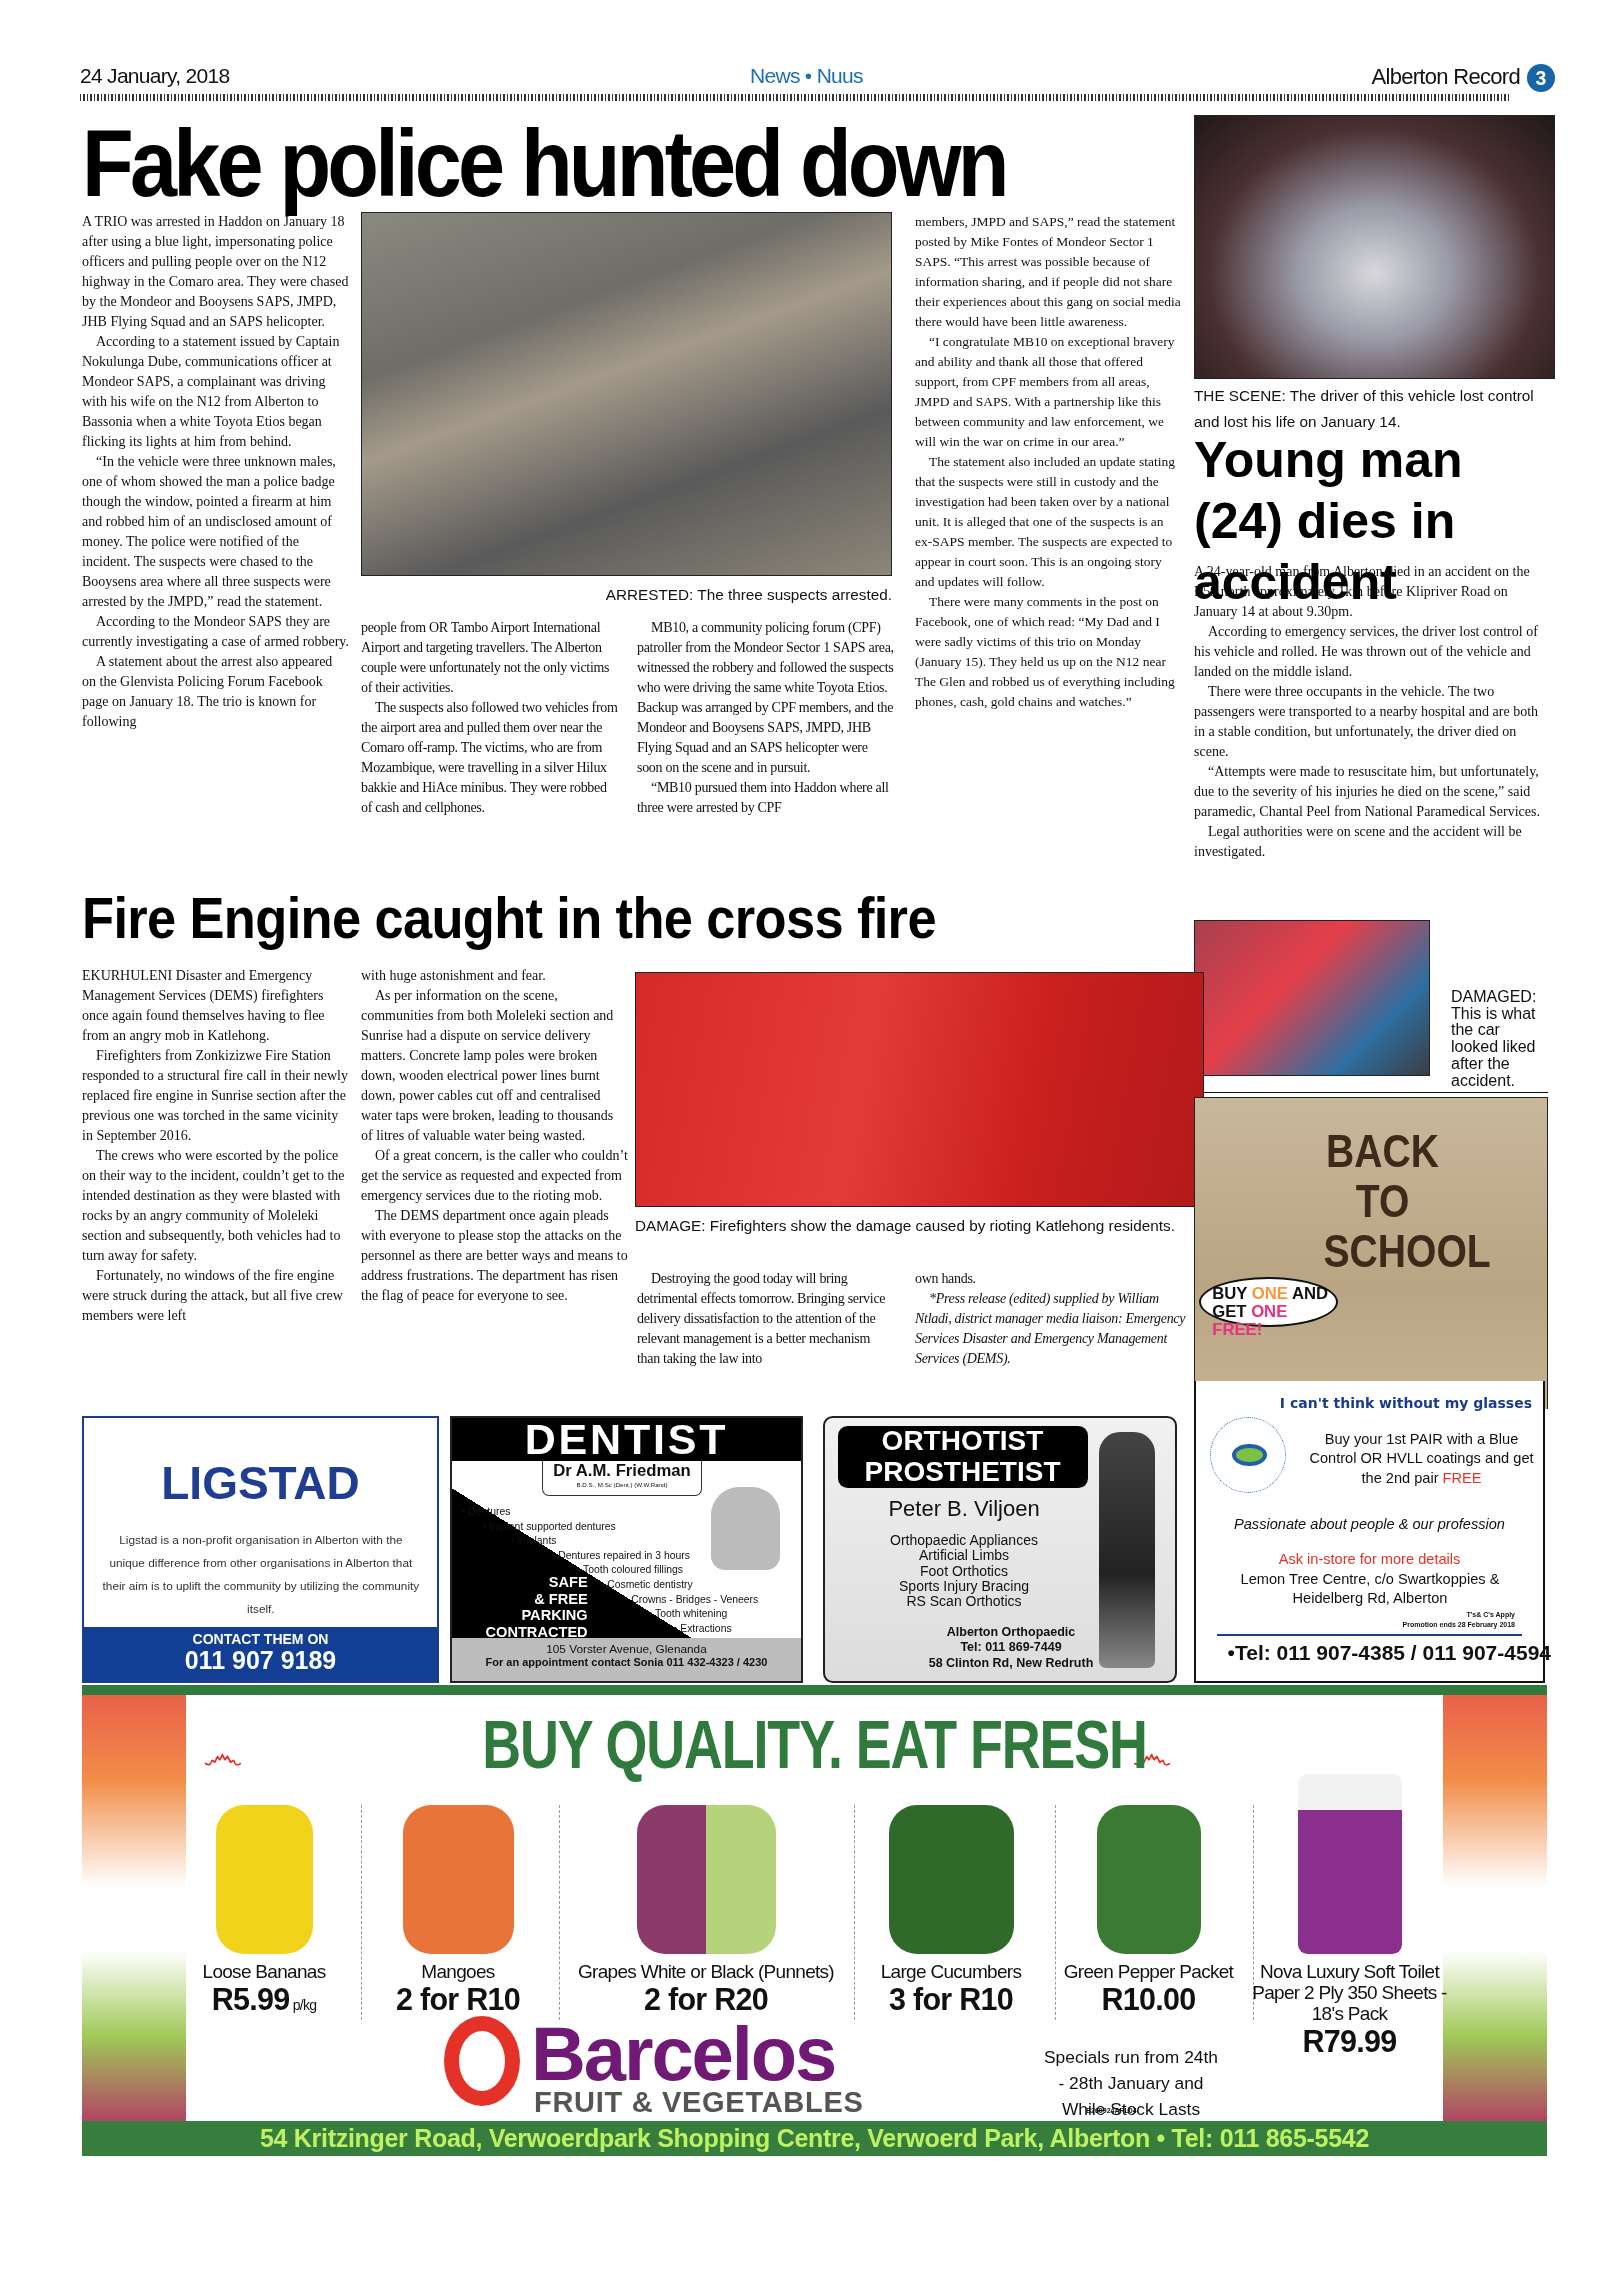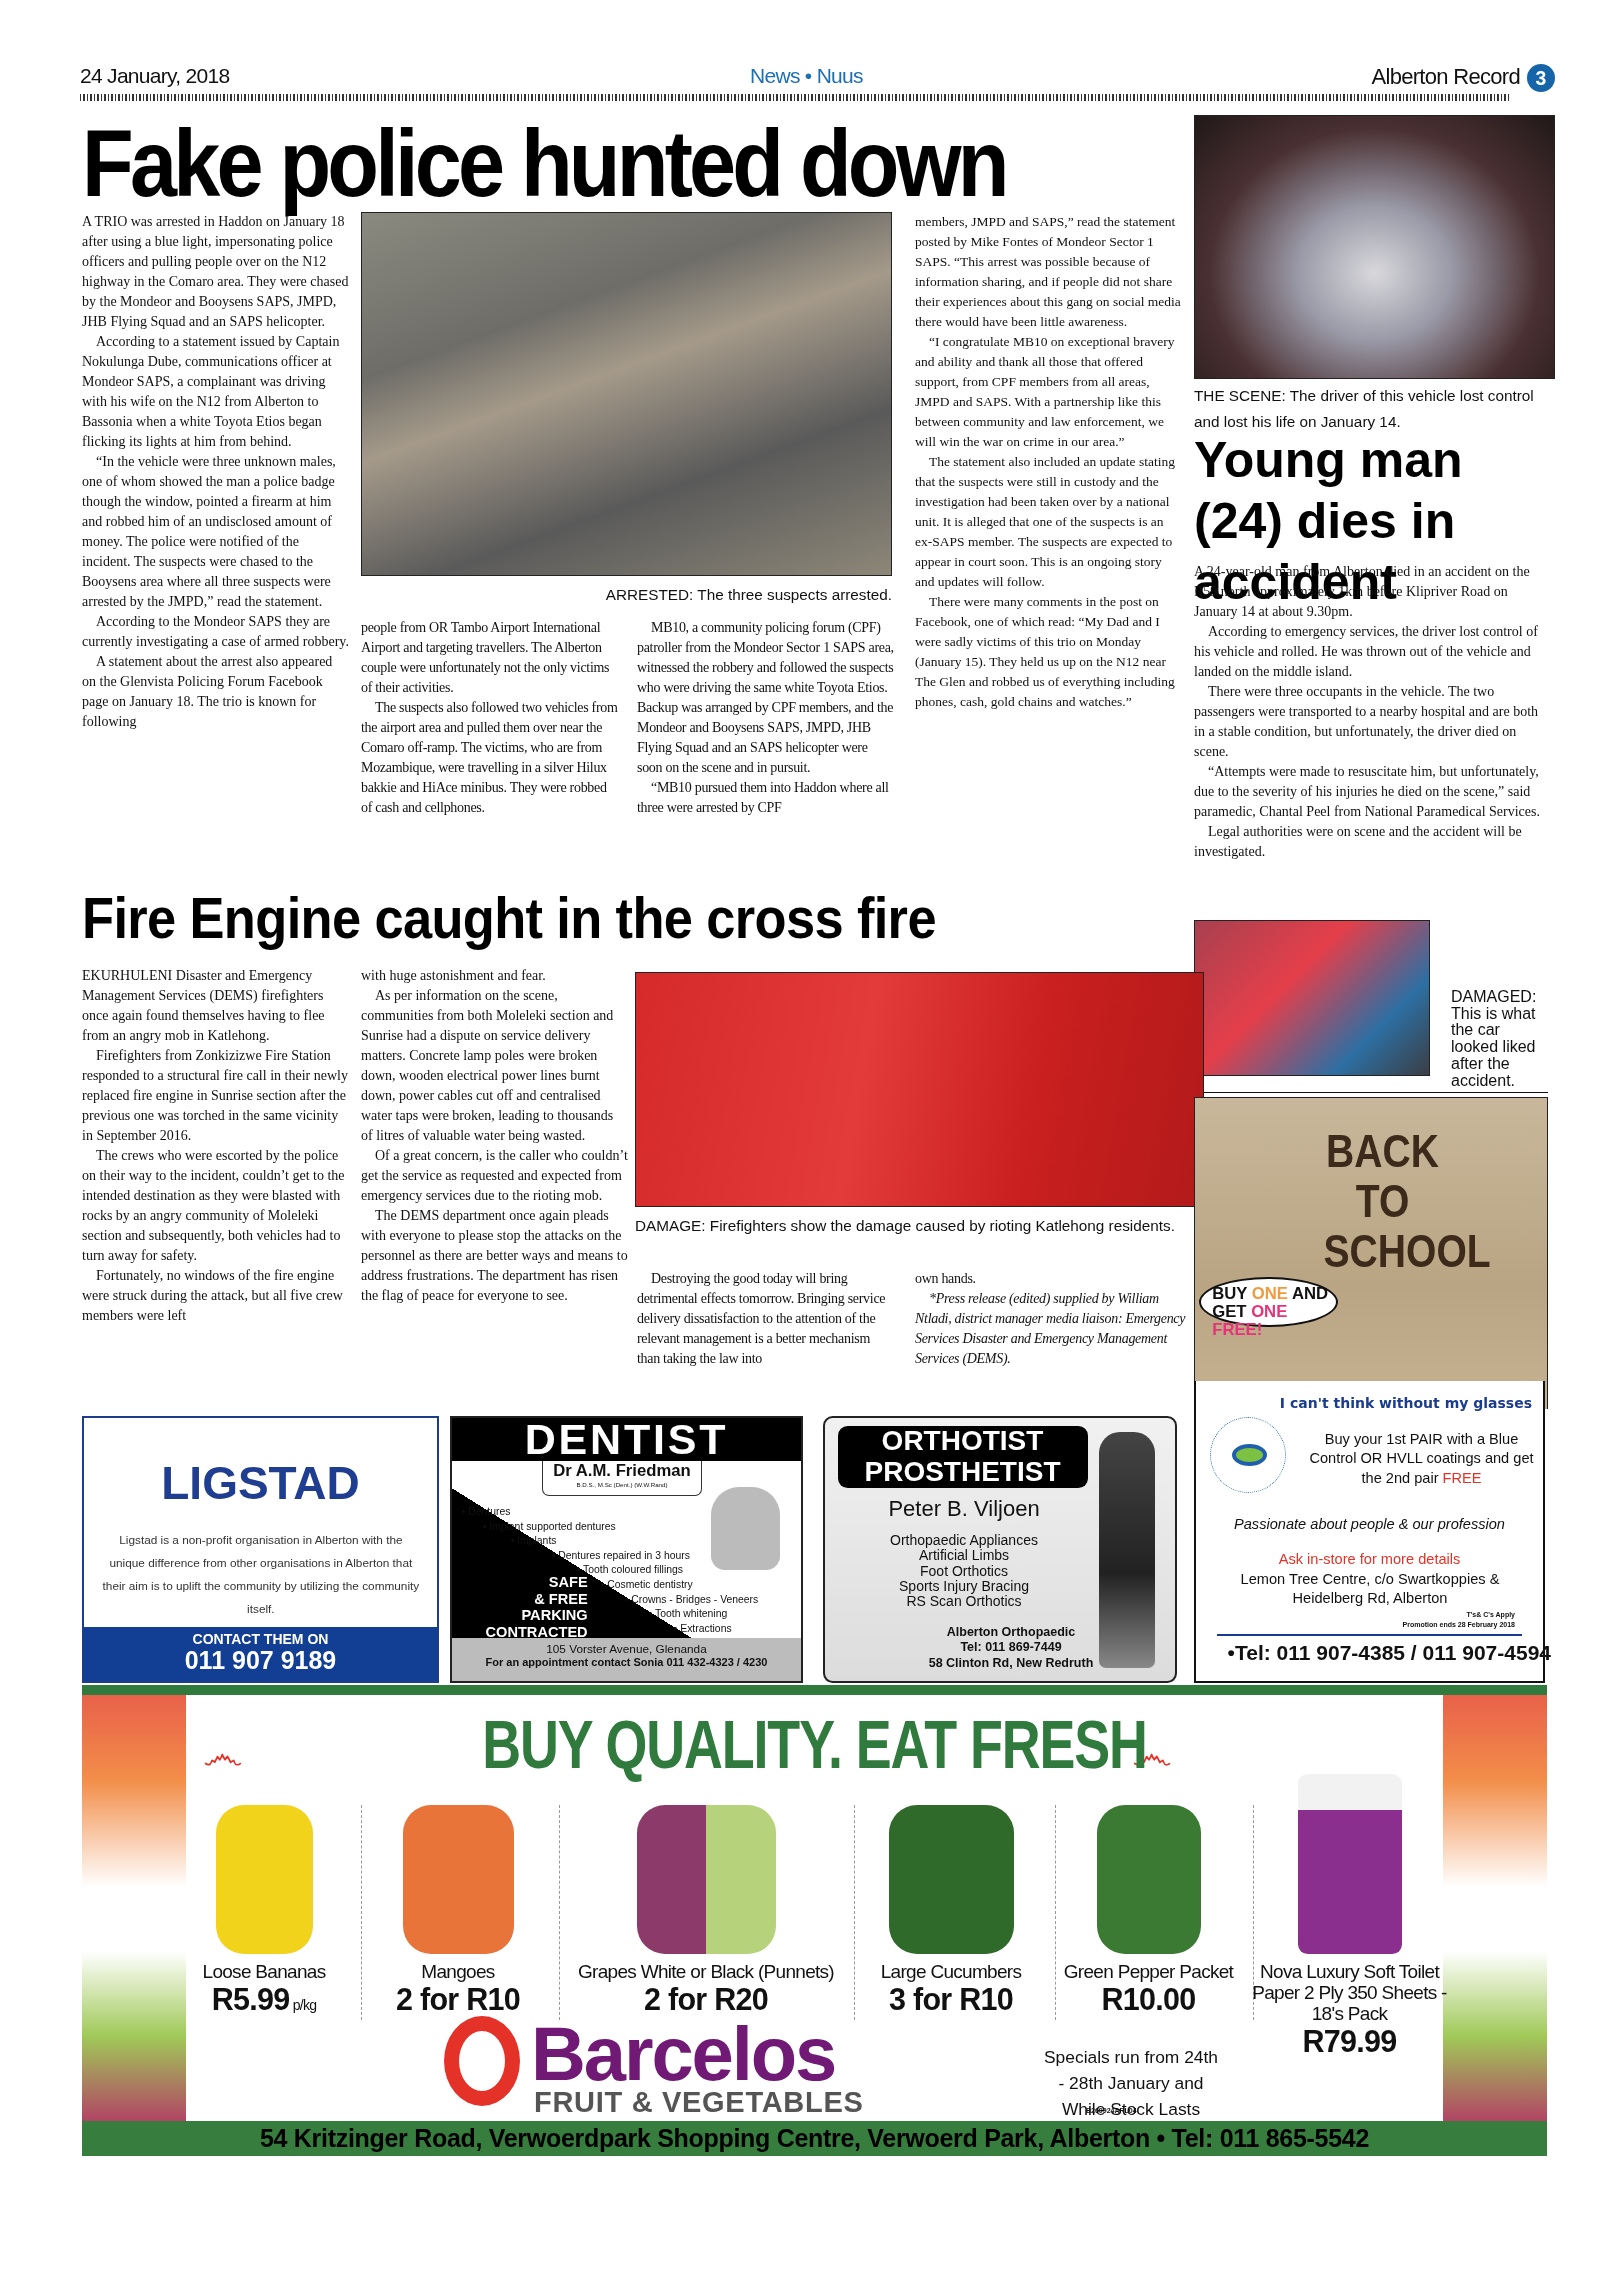--- a/index.html
+++ b/index.html
@@ -33,21 +33,21 @@
 
   
   .ad { border: 2.1px solid #222; overflow: hidden; }
   .ad-ligstad { left: 82px; top: 1416px; width: 357px; height: 267px; border: 2.1px solid #1c3c8c; background: #fff; }
   .ad-dentist { left: 450px; top: 1416px; width: 353px; height: 267px; background: #fff; }
   .ad-ortho { left: 823px; top: 1416px; width: 354px; height: 267px; border-radius: 9.7px; background: linear-gradient(180deg,#f1f1f1,#dcdcdc); }
   .ad-glasses { left: 1194px; top: 1381px; width: 351px; height: 302px; border: 2.1px solid #111; border-top: none; background: #fff; }
 
   .green-rule { left: 82px; top: 1685px; width: 1465px; height: 9.7px; background: #2f7a3c; }
   .barcelos { left: 82px; top: 1695px; width: 1465px; height: 427px; background: #fff; }
-  .addr-bar { left: 82px; top: 2121px; width: 1465px; height: 35px; background: #377d3d; color: #000000; font: bold 25px "Liberation Sans", sans-serif; text-align: center; line-height: 35px; letter-spacing: -0.3px; }
+  .addr-bar { left: 82px; top: 2121px; width: 1465px; height: 35px; background: #377d3d; color: #bef264; font: bold 25px "Liberation Sans", sans-serif; text-align: center; line-height: 35px; letter-spacing: -0.3px; }
 
   .prod { position: absolute; top: 1805px; width: 174px; text-align: center; font-family: "Liberation Sans", sans-serif; }
   .prod .pimg { height: 149px; margin: 0 auto 7px; border-radius: 28px; }
   .prod .pname { font-size: 19px; letter-spacing: -0.7px; line-height: 21px; }
   .prod .pprice { font-size: 30.5px; font-weight: bold; letter-spacing: -0.7px; line-height: 35px; }
   .prod .pprice small { font-size: 14px; font-weight: normal; }
   .divider { position: absolute; top: 1805px; height: 215px; border-left: 1.4px dashed #999; }
 </style>
 </head>
 <body>

